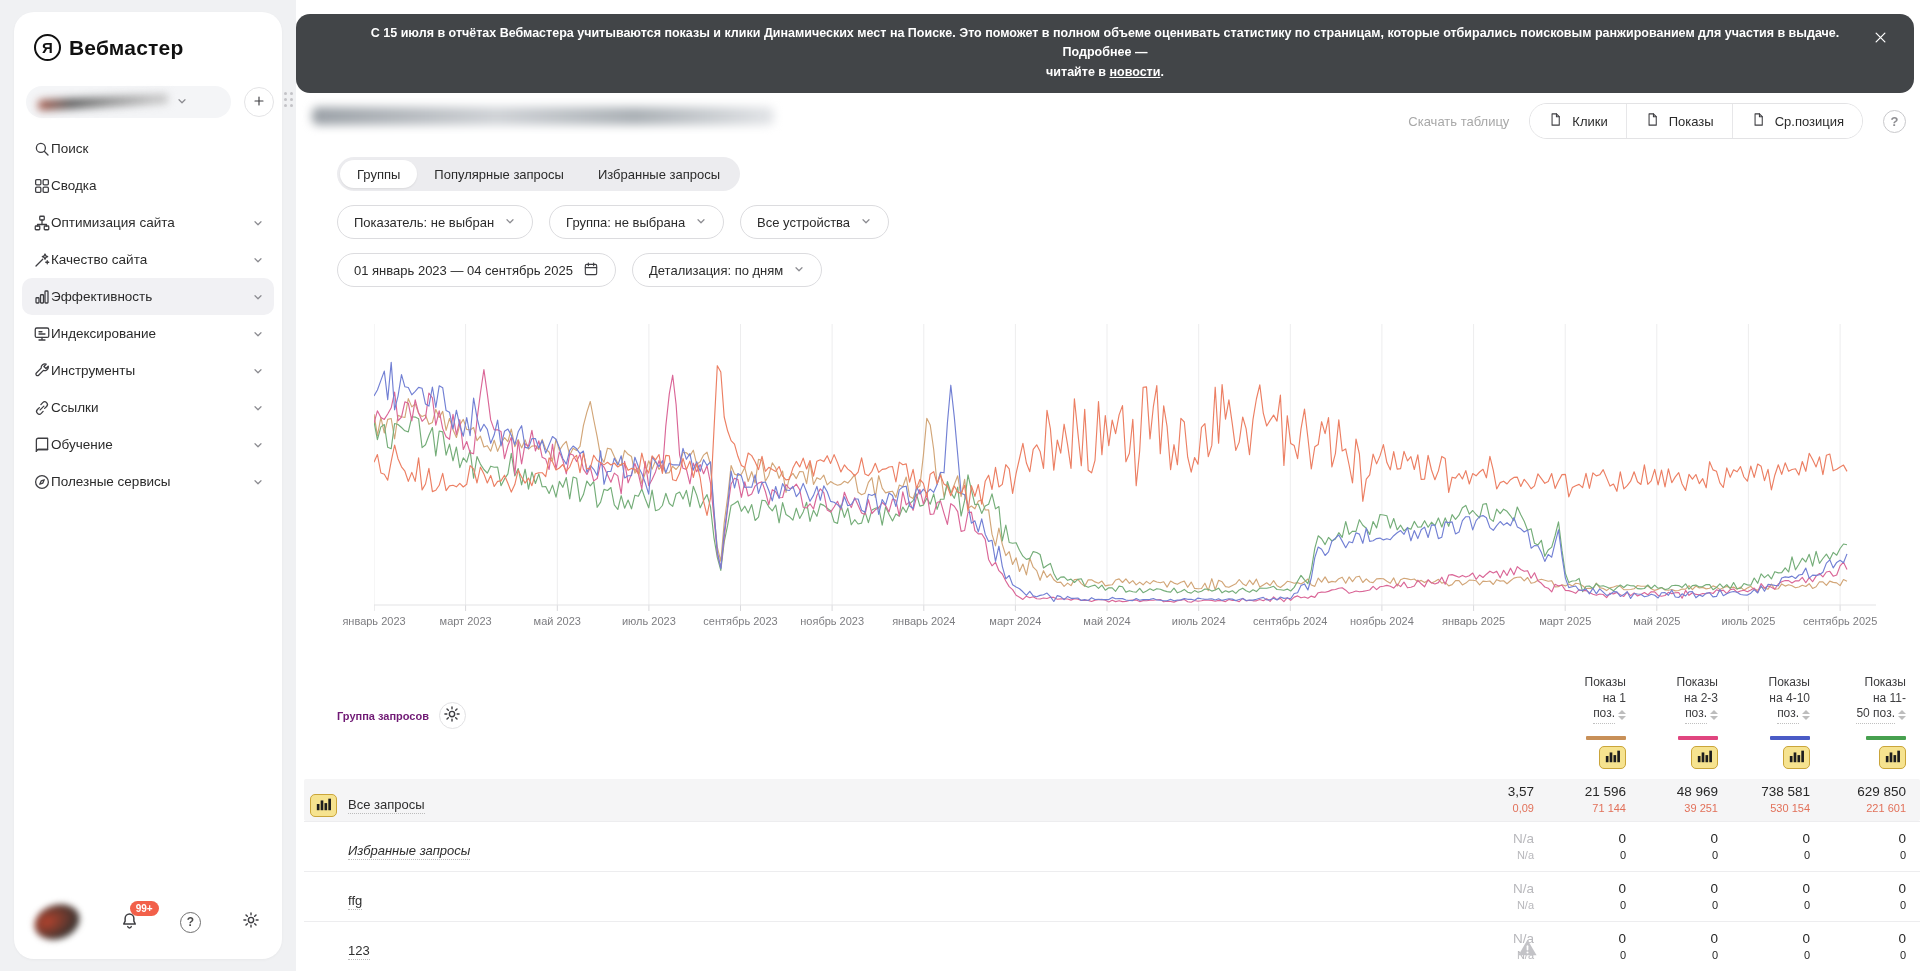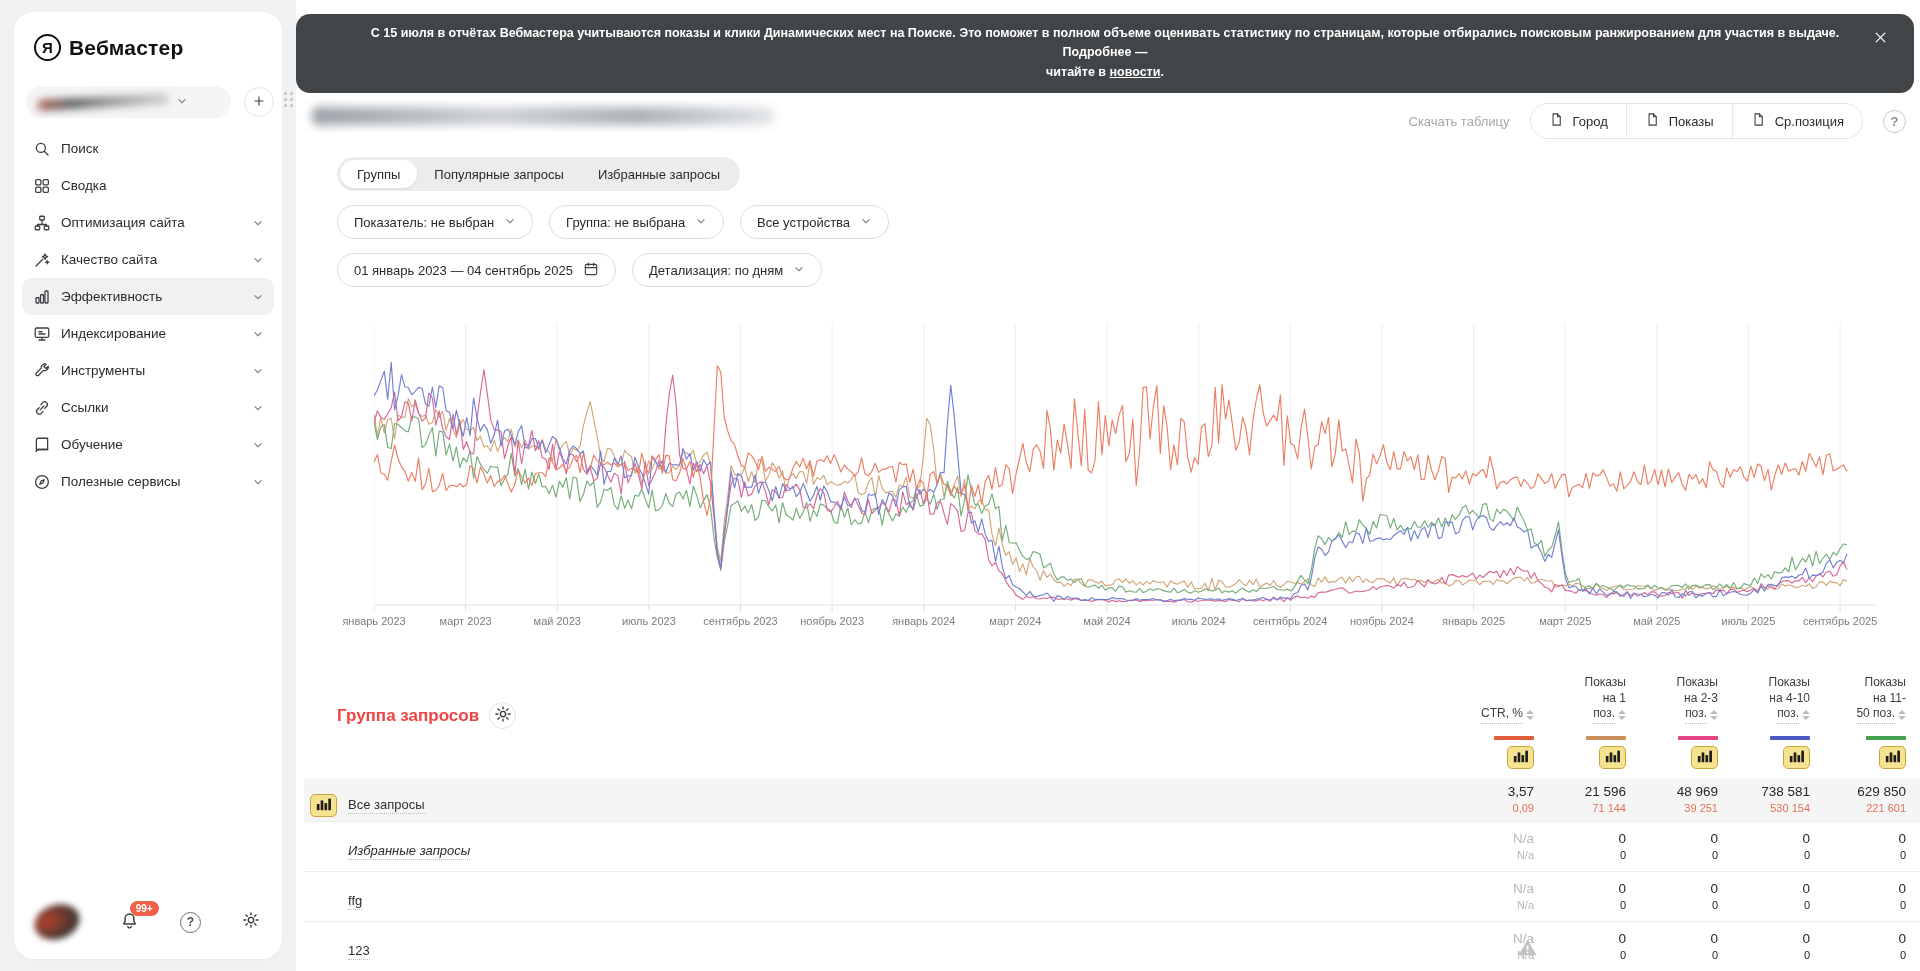--- a/index.html
+++ b/index.html
@@ -13,21 +13,21 @@
   .logo { position:absolute; left:20px; top:22px; display:flex; align-items:center; gap:8px; }
   .logo-badge { width:27px; height:27px; border:2.6px solid #111; border-radius:50%; display:flex; align-items:center; justify-content:center; font-weight:bold; font-size:15px; color:#111; }
   .logo-text { font-size:21px; font-weight:bold; color:#111; letter-spacing:.2px; }
   .site-row { position:absolute; left:12px; top:74px; right:8px; display:flex; align-items:center; gap:13px; }
   .site-select { flex:1; height:32px; background:#f4f5f7; border-radius:16px; display:flex; align-items:center; padding:0 12px; gap:8px; cursor:pointer; }
   .blurbar { height:10px; flex:1; max-width:130px; border-radius:4px; filter:blur(4px); background:linear-gradient(90deg,#a65545, #555 25%, #8d8d8d 55%, #c2c2c2 90%); transform:rotate(-3deg); }
   .add-site { width:30px; height:30px; border-radius:50%; border:1px solid #e4e4e6; background:#fff; display:flex; align-items:center; justify-content:center; cursor:pointer; }
   .drag-handle { position:absolute; left:284px; top:92px; display:grid; grid-template-columns:3px 3px; gap:3px; cursor:grab; }
   .drag-handle i { width:3px; height:3px; border-radius:50%; background:#c3c3c7; }
   .menu { position:absolute; top:118px; left:8px; right:8px; }
-  .mitem { height:37px; display:flex; align-items:center; gap:10px; padding:0 10px 0 11px; border-radius:10px; font-size:13.5px; color:#2b2b2b; cursor:pointer;text-align:right; }
+  .mitem { height:37px; display:flex; align-items:center; padding:0 10px 0 11px; border-radius:10px; font-size:13.5px; color:#2b2b2b; cursor:pointer;text-align:right; }
   .mitem.active { background:#f1f1f4; }
   .mitem .micon { width:18px; height:18px; flex:0 0 18px; display:flex; }
   .mitem .chev { margin-left:auto; display:flex; }
   .side-footer { position:absolute; left:20px; right:20px; bottom:20px; display:flex; align-items:center; justify-content:space-between; }
   .avatar { width:46px; height:34px; border-radius:50%; filter:blur(3px); background:radial-gradient(ellipse at 30% 40%, #b5432e, #3a332f 70%); transform:rotate(-18deg); }
   .footicon { position:relative; width:22px; height:22px; display:flex; align-items:center; justify-content:center; cursor:pointer; }
   .badge { position:absolute; left:11px; top:-10px; background:#f2604a; color:#fff; font-size:10px; font-weight:bold; border-radius:9px; padding:2px 6px; line-height:1.1; }
   .help-round { width:21px; height:21px; border:1.4px solid #6f6f6f; border-radius:50%; display:flex; align-items:center; justify-content:center; font-size:12px; color:#4c4c4c; font-weight:bold; }
 
   
@@ -54,21 +54,21 @@
   .pill { display:flex; align-items:center; gap:10px; height:34px; padding:0 16px; border:1px solid #dcdcdf; border-radius:17px; background:#fff; font-size:13px; color:#2b2b2b; cursor:pointer; font-family:"Liberation Sans",sans-serif; }
 
   
   .chart { position:absolute; top:324px; left:78px; width:1502px; height:316px; }
   .chart svg { display:block; }
   .xlabels { position:relative; }
   .xlab { position:absolute; top:2px; transform:translateX(-50%); font-size:11px; color:#7d7d81; white-space:nowrap; }
 
   
   .group-h { position:absolute; left:41px; top:702px; display:flex; align-items:center; gap:10px; }
-  .group-h b { font-size:17px; color:#ef4444; }
+  .group-h b { font-size:11px; color:#701a75; }
   .gearbtn { width:27px; height:27px; border:1px solid #e2e2e4; border-radius:50%; background:#fff; display:flex; align-items:center; justify-content:center; cursor:pointer; }
   .cols { position:absolute; right:14px; top:652px; display:flex; gap:6px; }
   .colcell { display:flex; flex-direction:column; align-items:flex-end; }
   .collabel { min-height:72px; display:flex; flex-direction:column; justify-content:flex-end; align-items:flex-end; font-size:12px; color:#3d3d3f; line-height:1.3; text-align:right; }
   .lastline { display:inline-flex; align-items:center; gap:3px; }
   .lastline .txt { border-bottom:1px dotted #c0c0c0; padding-bottom:1px; cursor:pointer; }
   .sorticon { display:flex; flex-direction:column; gap:2px; }
   .sorticon i { width:0; height:0; border-left:4px solid transparent; border-right:4px solid transparent; }
   .sorticon .up { border-bottom:4px solid #bdbdbd; }
   .sorticon .dn { border-top:4px solid #bdbdbd; }
@@ -298,21 +298,21 @@
     <div class="title-blur"></div>
 
     <div class="toolbar">
       <span class="dl-label">Скачать таблицу</span>
       <div class="seg" id="segControl">
           <button class="segbtn">
             <span><svg width="15" height="15" viewBox="0 0 24 24" fill="none" stroke="#3e3e42" stroke-width="1.7" stroke-linecap="round" stroke-linejoin="round">
                 <path d="M6.5 3h7l4.5 4.5V21h-11.5z"></path>
                 <path d="M13.5 3v4.5H18"></path>
               </svg></span>
-            <span>Город</span>
+            <span>Клики</span>
           </button>
           <button class="segbtn">
             <span><svg width="15" height="15" viewBox="0 0 24 24" fill="none" stroke="#3e3e42" stroke-width="1.7" stroke-linecap="round" stroke-linejoin="round">
                 <path d="M6.5 3h7l4.5 4.5V21h-11.5z"></path>
                 <path d="M13.5 3v4.5H18"></path>
               </svg></span>
             <span>Показы</span>
           </button>
           <button class="segbtn">
             <span><svg width="15" height="15" viewBox="0 0 24 24" fill="none" stroke="#3e3e42" stroke-width="1.7" stroke-linecap="round" stroke-linejoin="round">
@@ -434,40 +434,20 @@
     <div class="group-h">
       <b>Группа запросов</b>
       <button class="gearbtn" id="tblGear">
           <span><svg width="20" height="20" viewBox="0 0 24 24" fill="none" stroke="#3e3e42" stroke-width="1.7" stroke-linecap="round" stroke-linejoin="round">
               <circle cx="12" cy="12" r="3.2"></circle>
               <path d="M12 3.5v2.3M12 18.2v2.3M3.5 12h2.3M18.2 12h2.3M6 6l1.6 1.6M16.4 16.4L18 18M18 6l-1.6 1.6M7.6 16.4L6 18"></path>
             </svg></span>
         </button>
     </div>
     <div class="cols" id="colHeads">
-        <div class="colcell" style="width: 64px;">
-          <div class="collabel">
-            <span class="lastline">
-              <span class="txt">CTR, %</span>
-              <span class="sorticon">
-                <i class="up"></i>
-                <i class="dn"></i>
-              </span>
-            </span>
-          </div>
-    <div class="sw" style="background:#e25a3c"></div>
-    <button class="histbtn cicon">
-            <span><svg width="19" height="16" viewBox="0 0 20 18">
-                <rect x="2.5" y="9" width="3" height="7" fill="#1d1d1d"></rect>
-                <rect x="6.8" y="5" width="3" height="11" fill="#1d1d1d"></rect>
-                <rect x="11.1" y="8" width="3" height="8" fill="#1d1d1d"></rect>
-                <rect x="15.4" y="3" width="3" height="13" fill="#1d1d1d"></rect>
-              </svg></span>
-          </button>
-        </div>
         <div class="colcell" style="width: 86px;">
           <div class="collabel">
             <span>Показы</span>
             <span>на 1</span>
             <span class="lastline">
               <span class="txt">поз.</span>
               <span class="sorticon">
                 <i class="up"></i>
                 <i class="dn"></i>
               </span>

